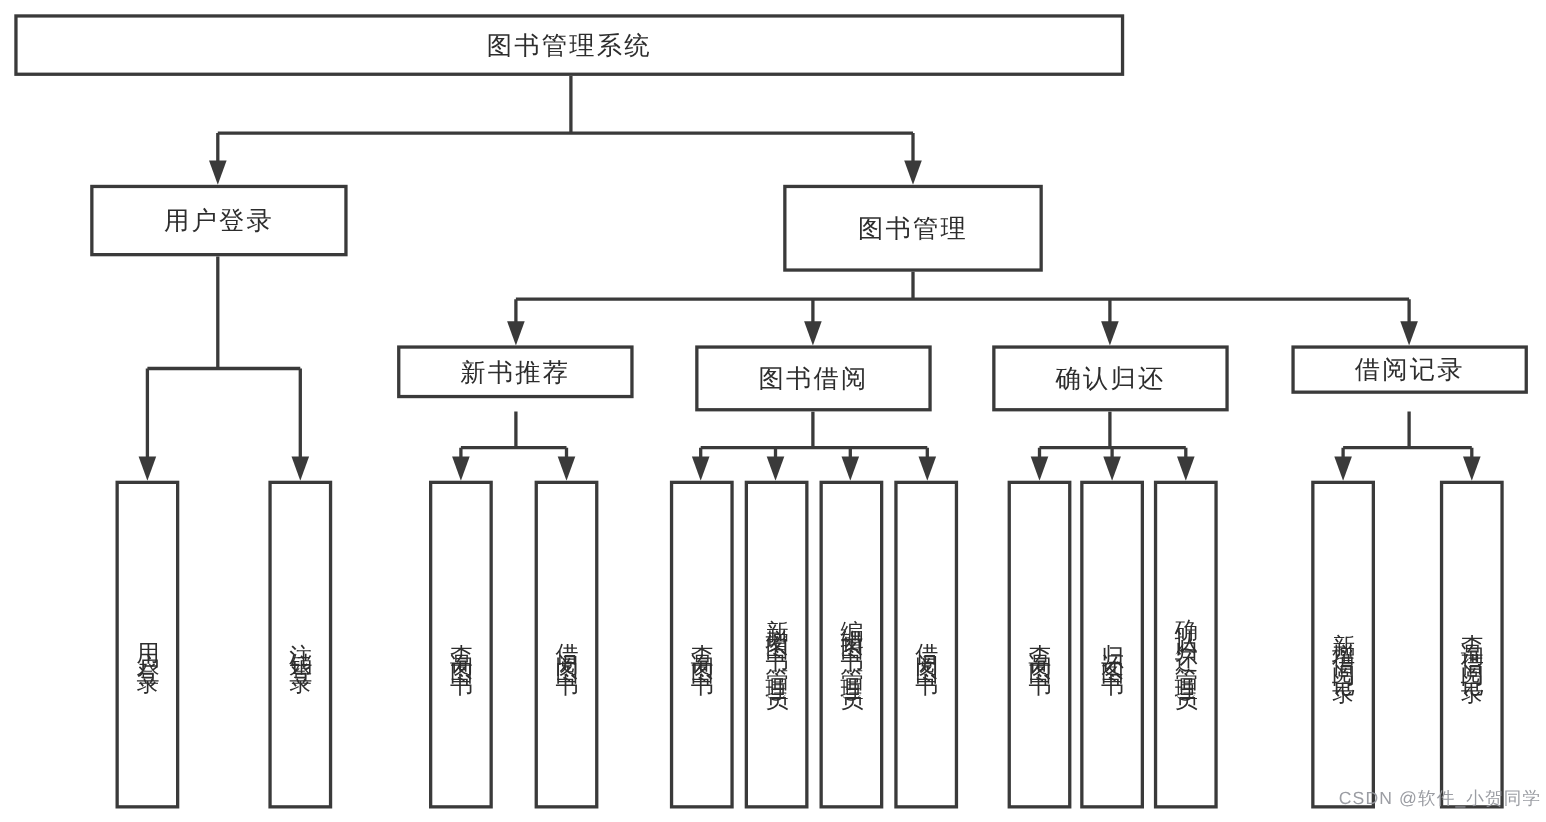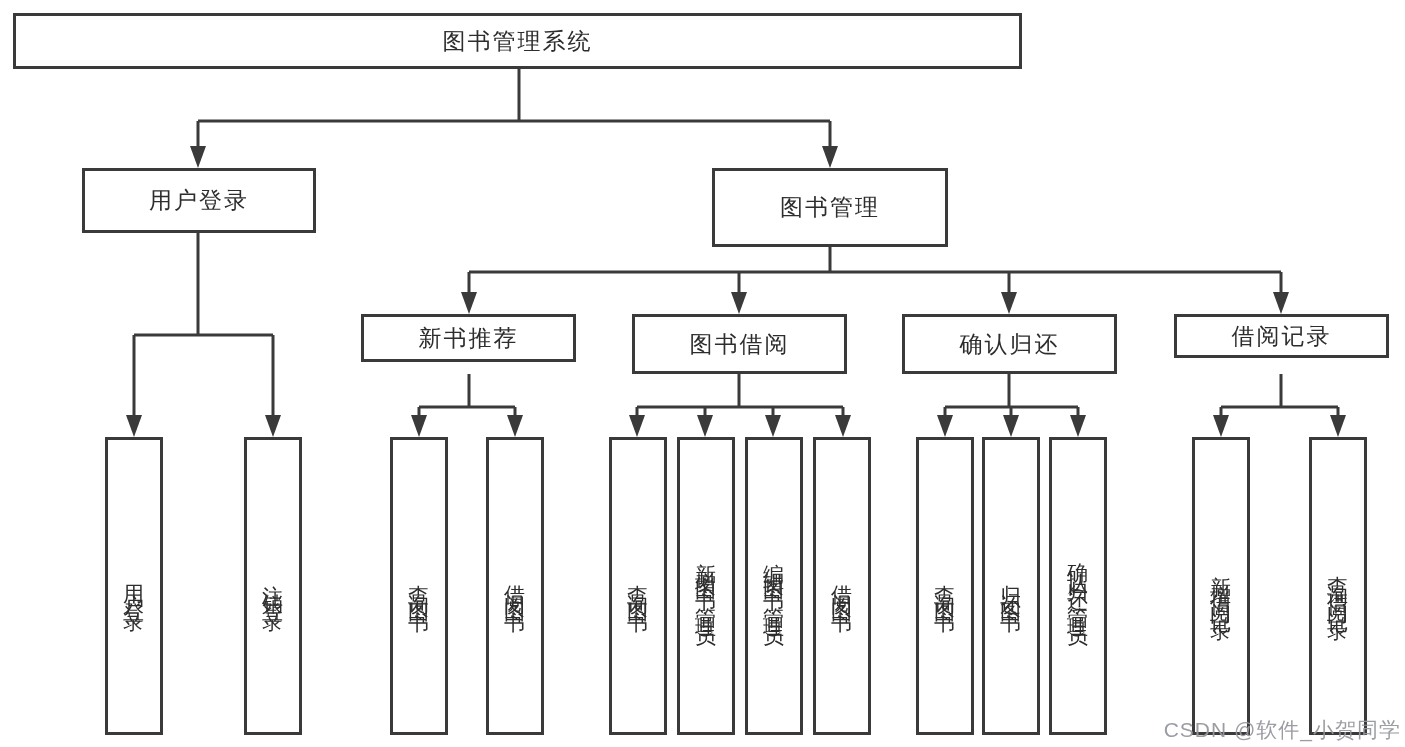--- a/index.html
+++ b/index.html
@@ -50,21 +50,21 @@
     font-size: 21px;
     letter-spacing: 9px;
     line-height: 1;
     color: #2d2d2d;
     white-space: nowrap;
   }
   .watermark {
     position: absolute;
     right: 4px;
     top: 716px;
-    font-size: 21px;
+    font-size: 16px;
     color: rgba(150, 152, 158, 0.95);
     letter-spacing: 1px;
     white-space: nowrap;
   }
 </style>
 </head>
 <body>
 
 <div class="stage">
 

